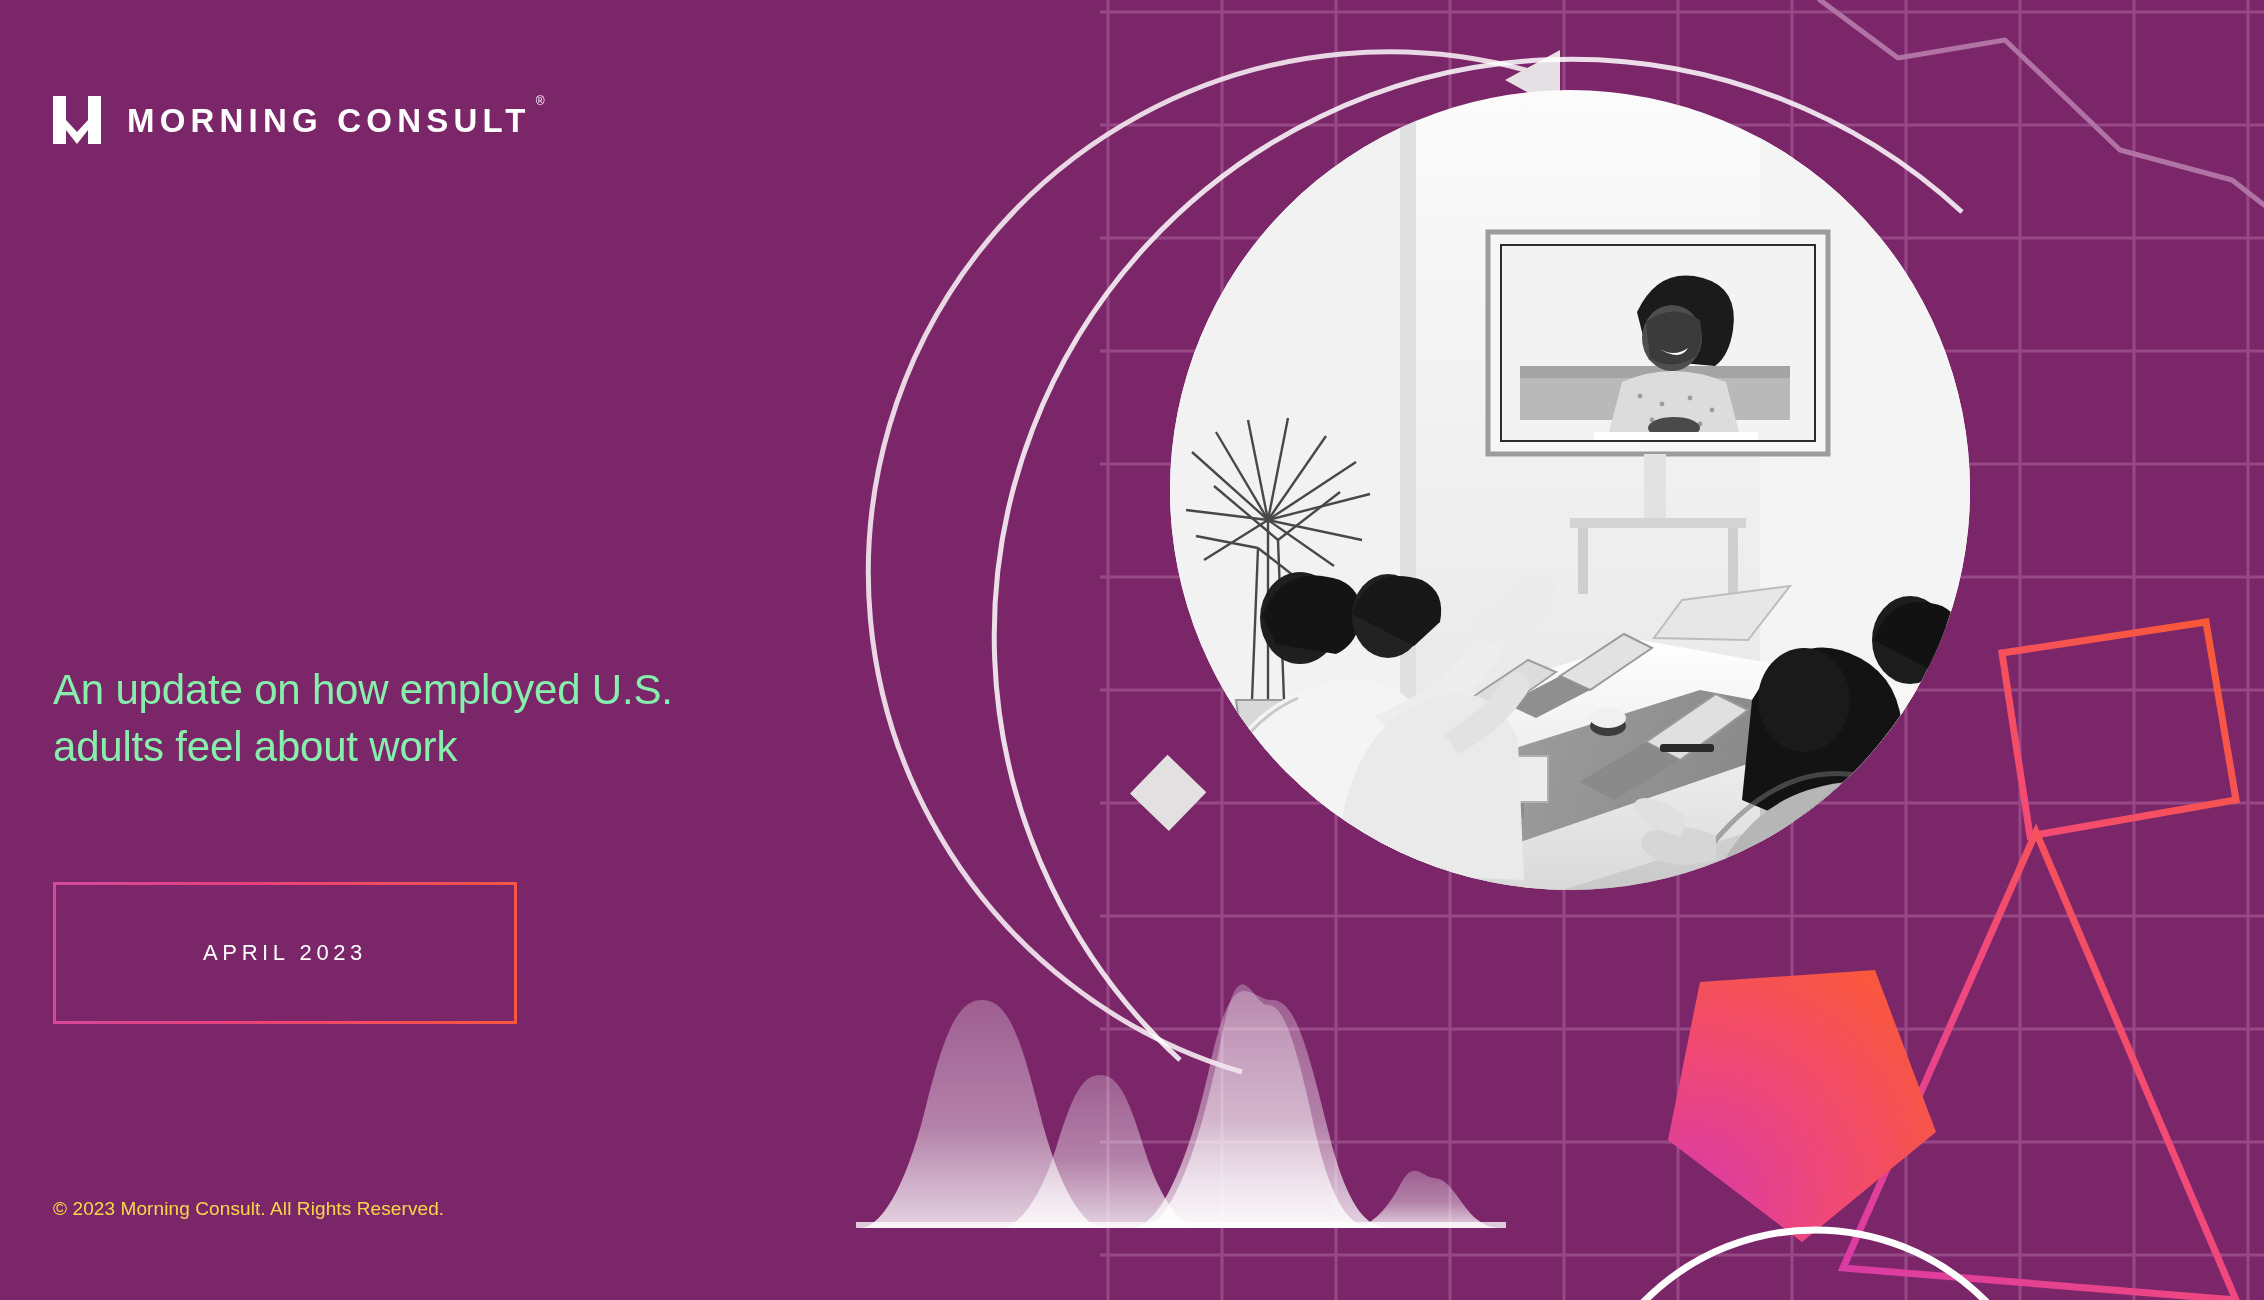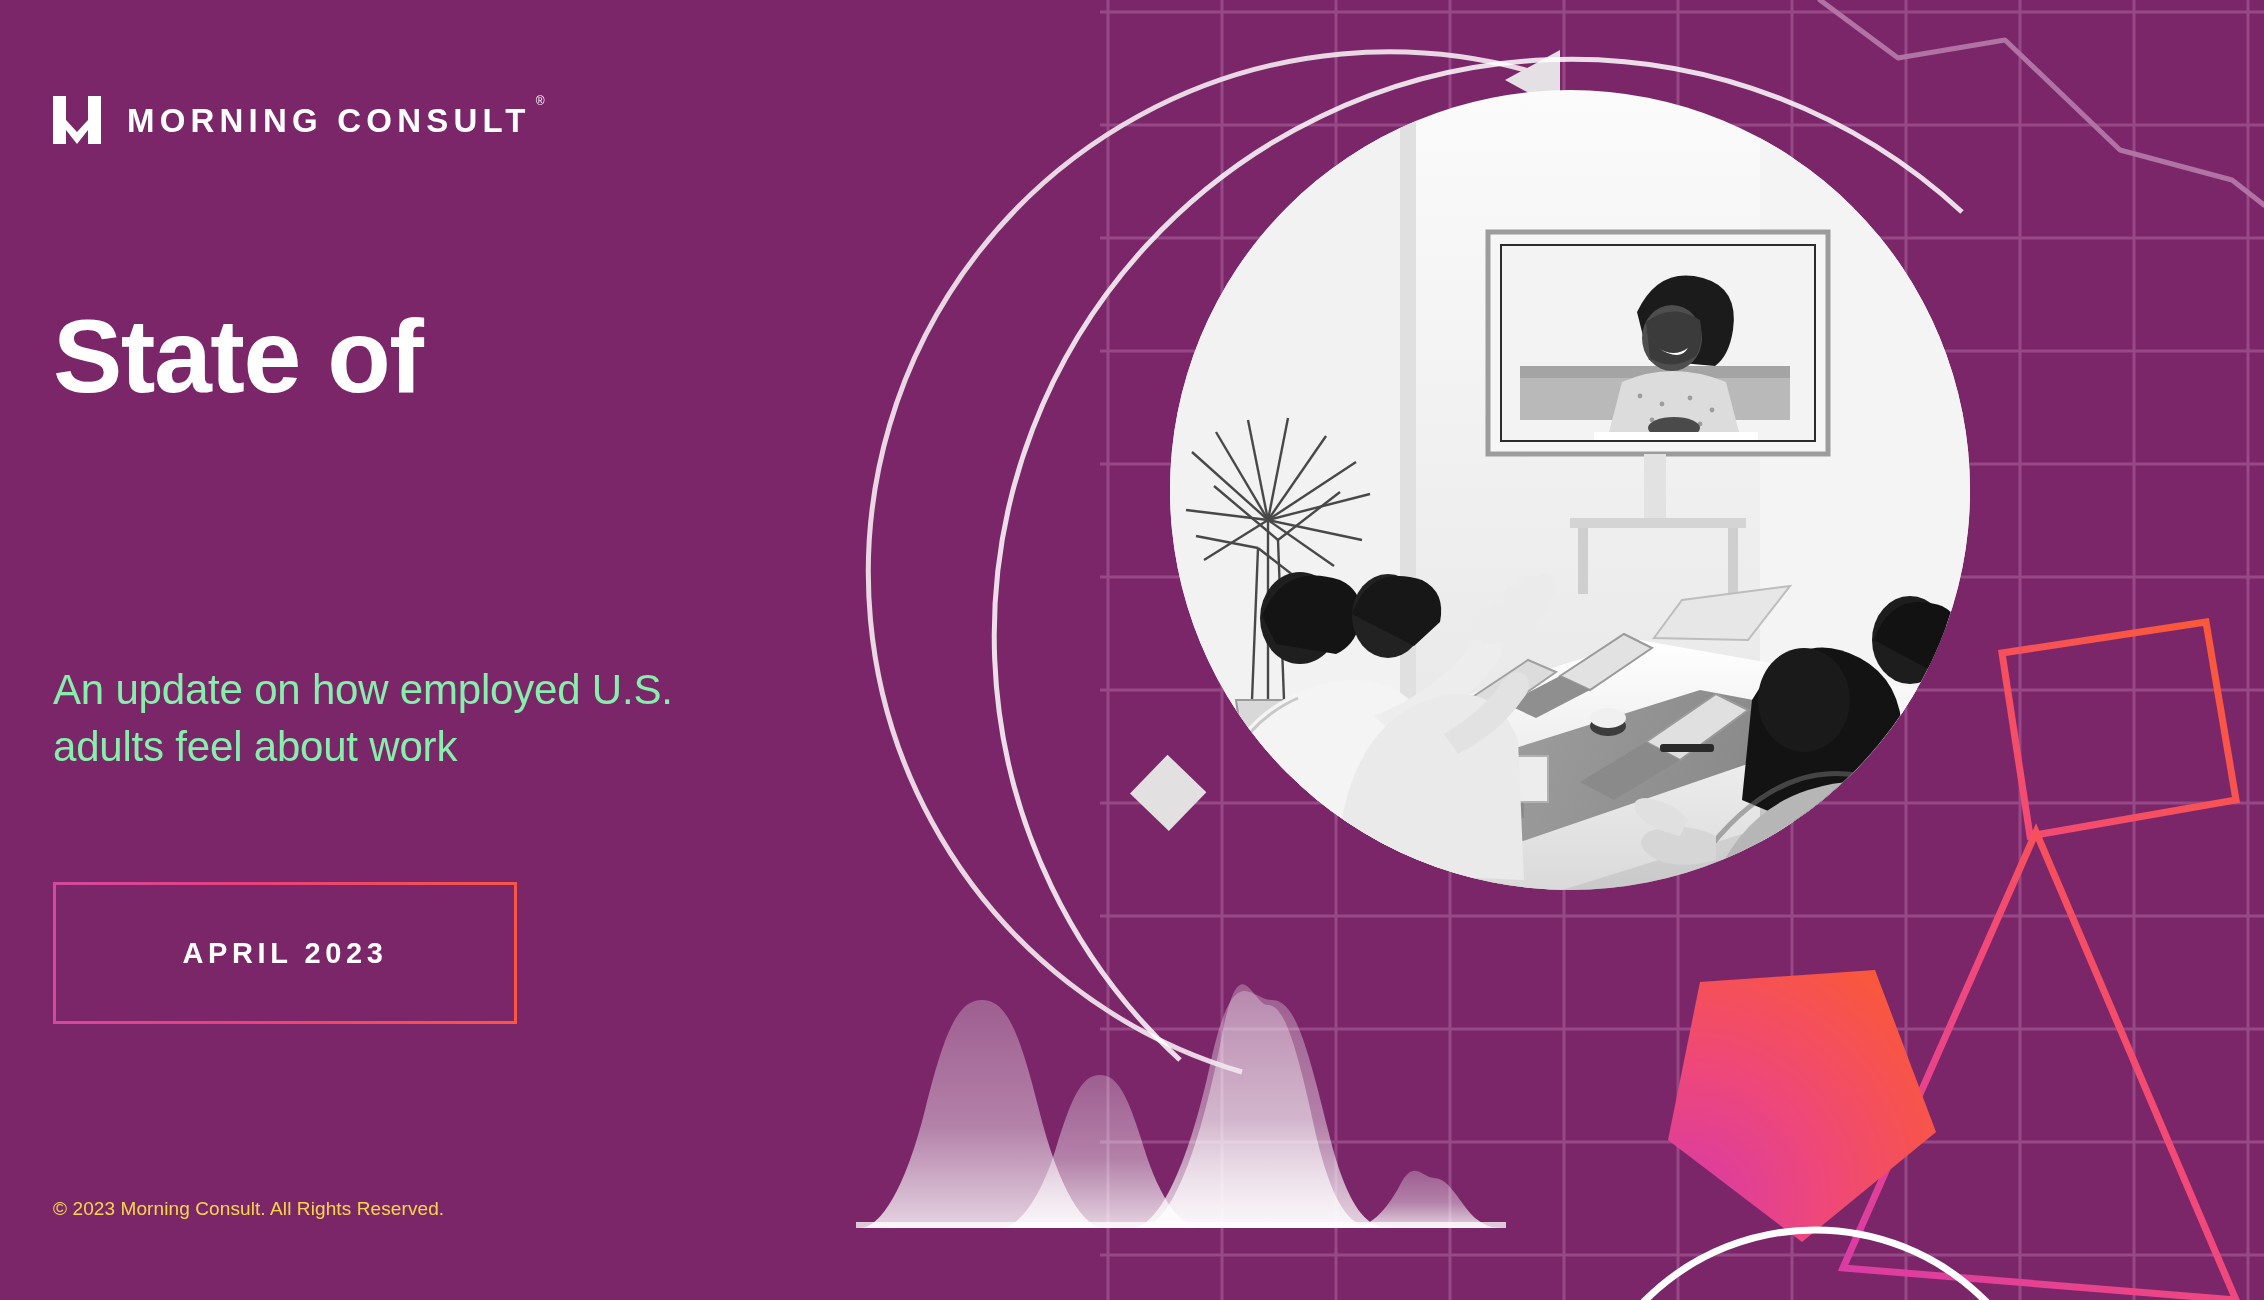--- a/index.html
+++ b/index.html
@@ -105,22 +105,22 @@
     background:
       linear-gradient(#7c266a, #7c266a) padding-box,
       linear-gradient(100deg, #d24a9e 0%, #e8407f 38%, #f9573e 100%) border-box;
     border: 3px solid transparent;
     display: flex;
     align-items: center;
     justify-content: center;
   }
   .date-badge-label {
     color: #ffffff;
-    font-size: 29px;
-    font-weight: bold;
+    font-size: 22px;
+    font-weight: normal;
     letter-spacing: 4.6px;
     white-space: nowrap;
   }
 
   .copyright {
     position: absolute;
     left: 38px;
     top: 1198px;
     color: #fde047;
     font-size: 19px;
@@ -393,21 +393,20 @@
     <div class="logo-row">
       <svg class="logo-mark" viewBox="0 0 48 48" xmlns="http://www.w3.org/2000/svg">
         <path d="M0 0 L13 0 L13 24 L24 36 L35 24 L35 0 L48 0 L48 48 L35 48 L35 34 L24 48 L13 34 L13 48 L0 48 Z" fill="#ffffff"></path>
       </svg>
       <div class="logo-word">
         <span>MORNING CONSULT</span><span class="logo-reg">®</span>
       </div>
     </div>
 
     <h1 class="headline">
-      <span class="ln">State of</span>
     </h1>
 
     <p class="subhead">
       <span class="ln">An update on how employed U.S.</span>
       <span class="ln">adults feel about work</span>
     </p>
 
     <div class="date-badge">
       <span class="date-badge-label">APRIL 2023</span>
     </div>

